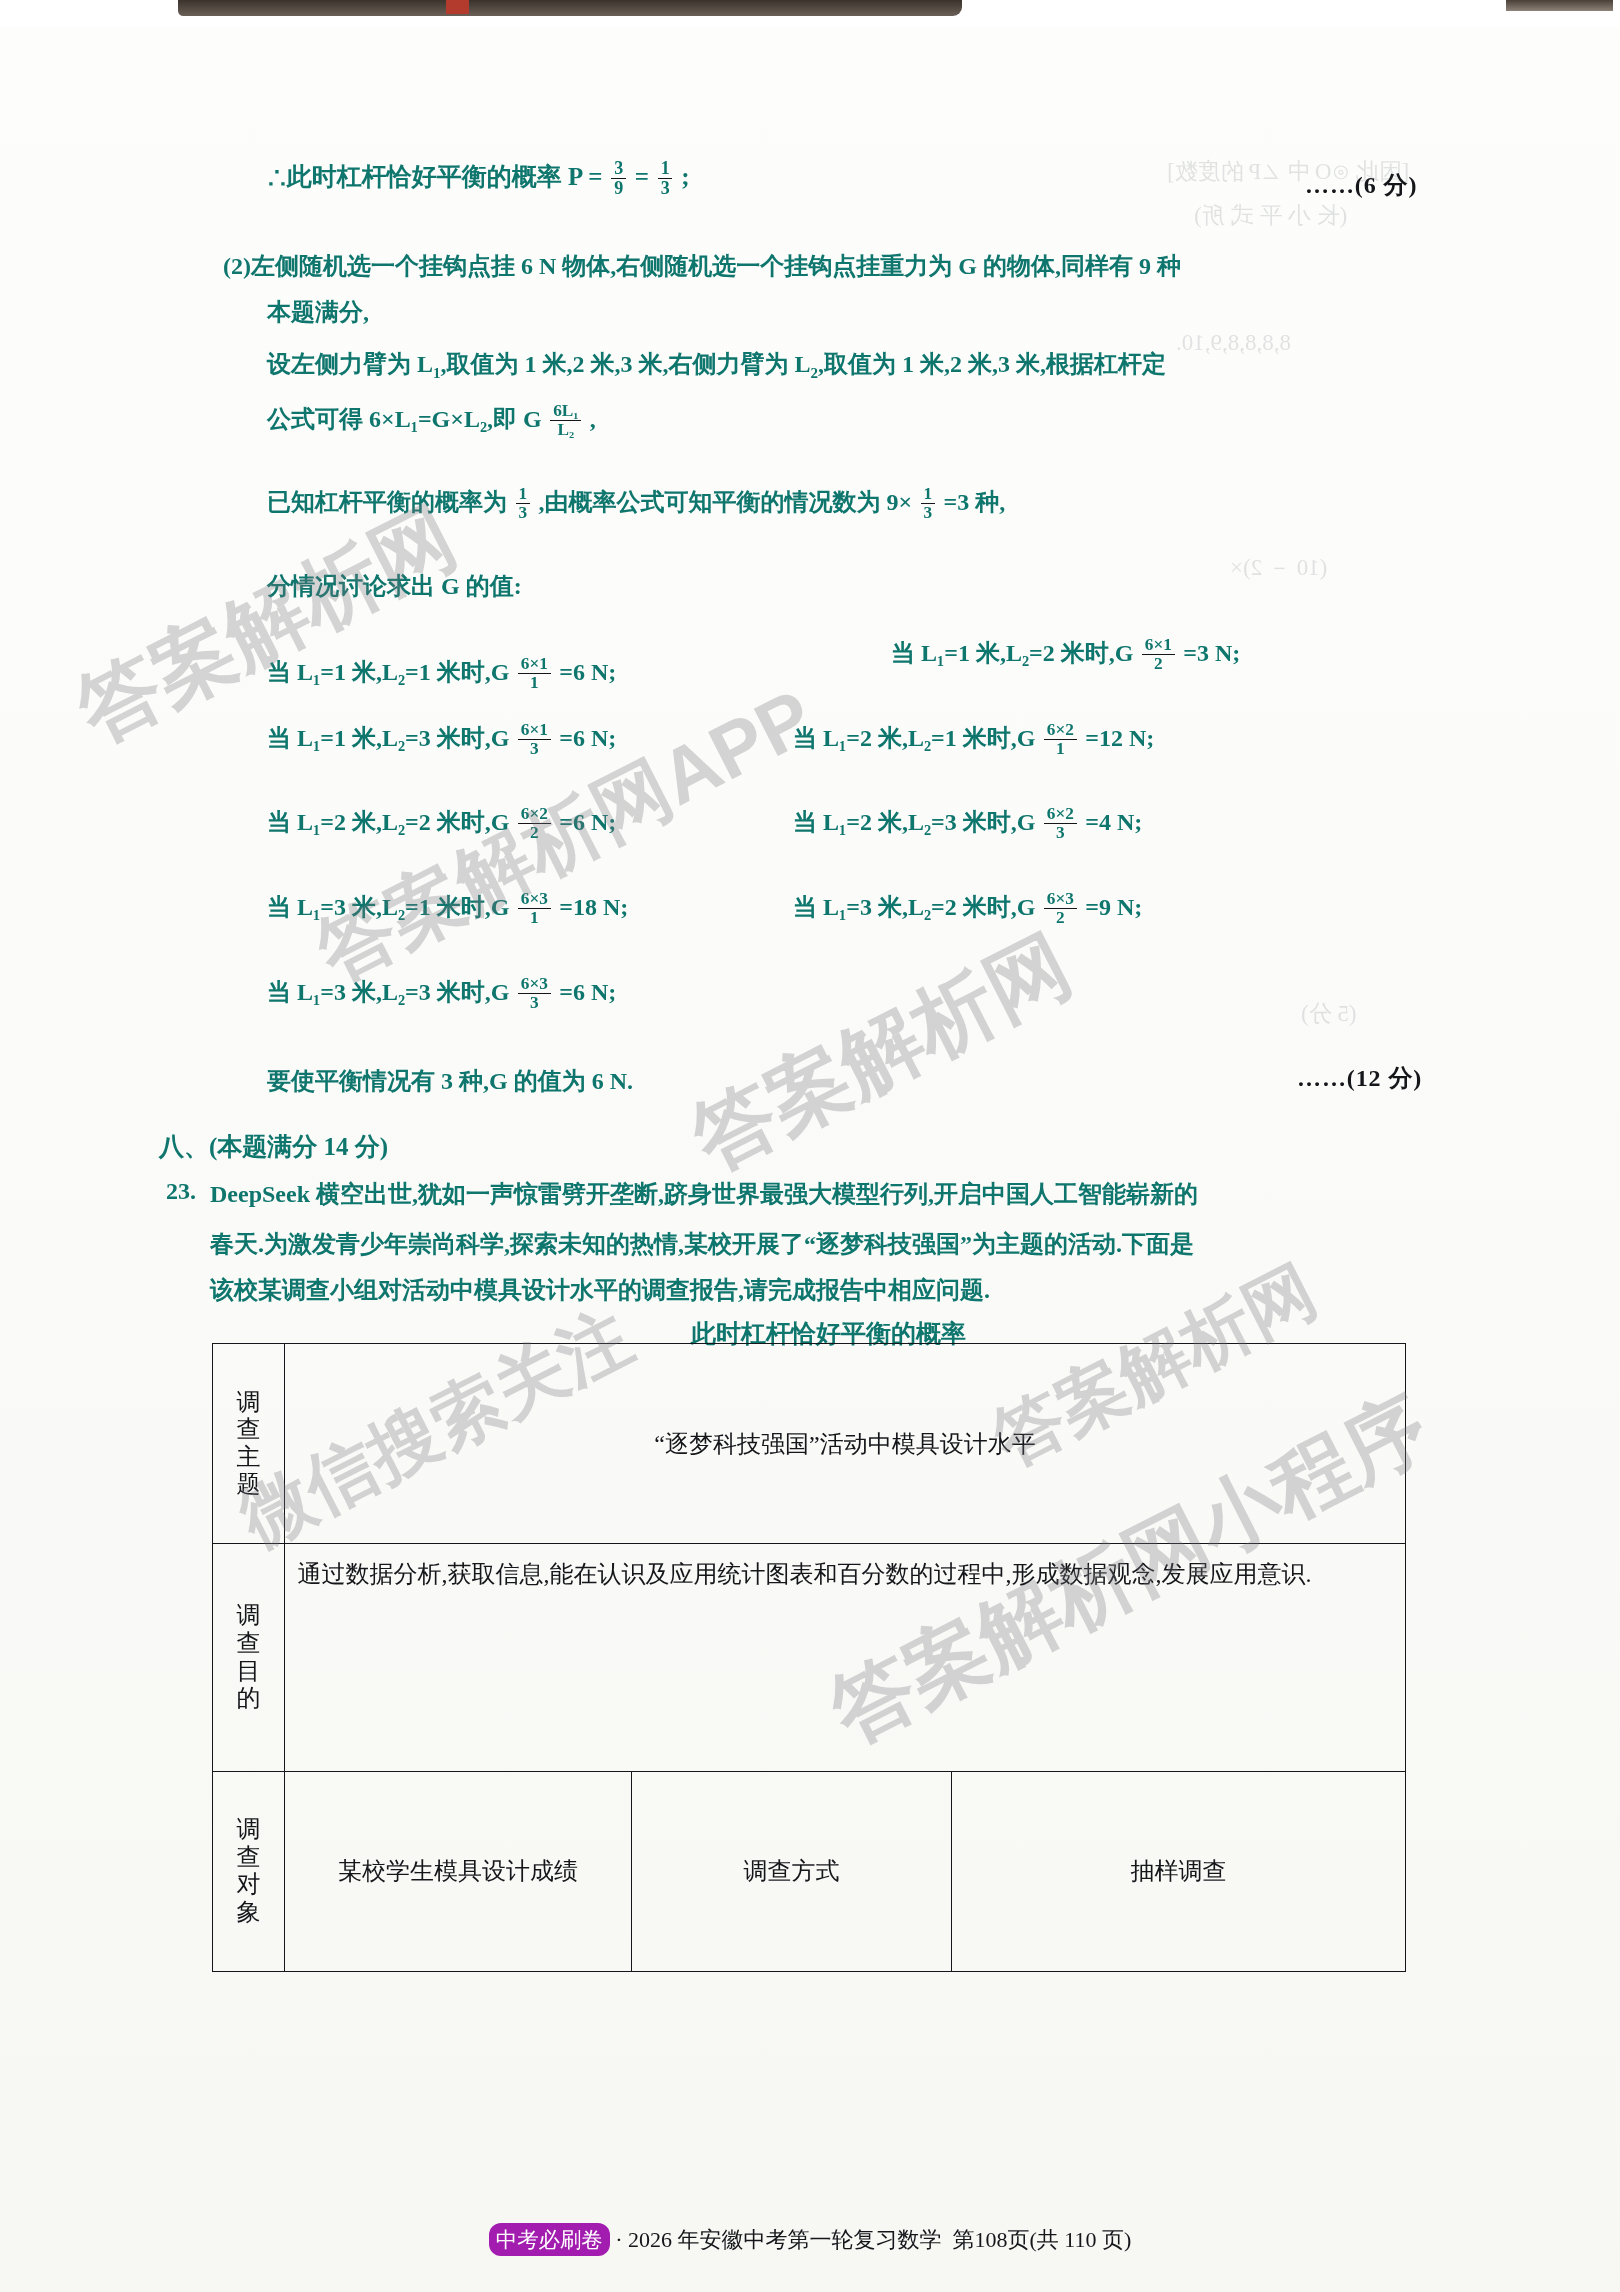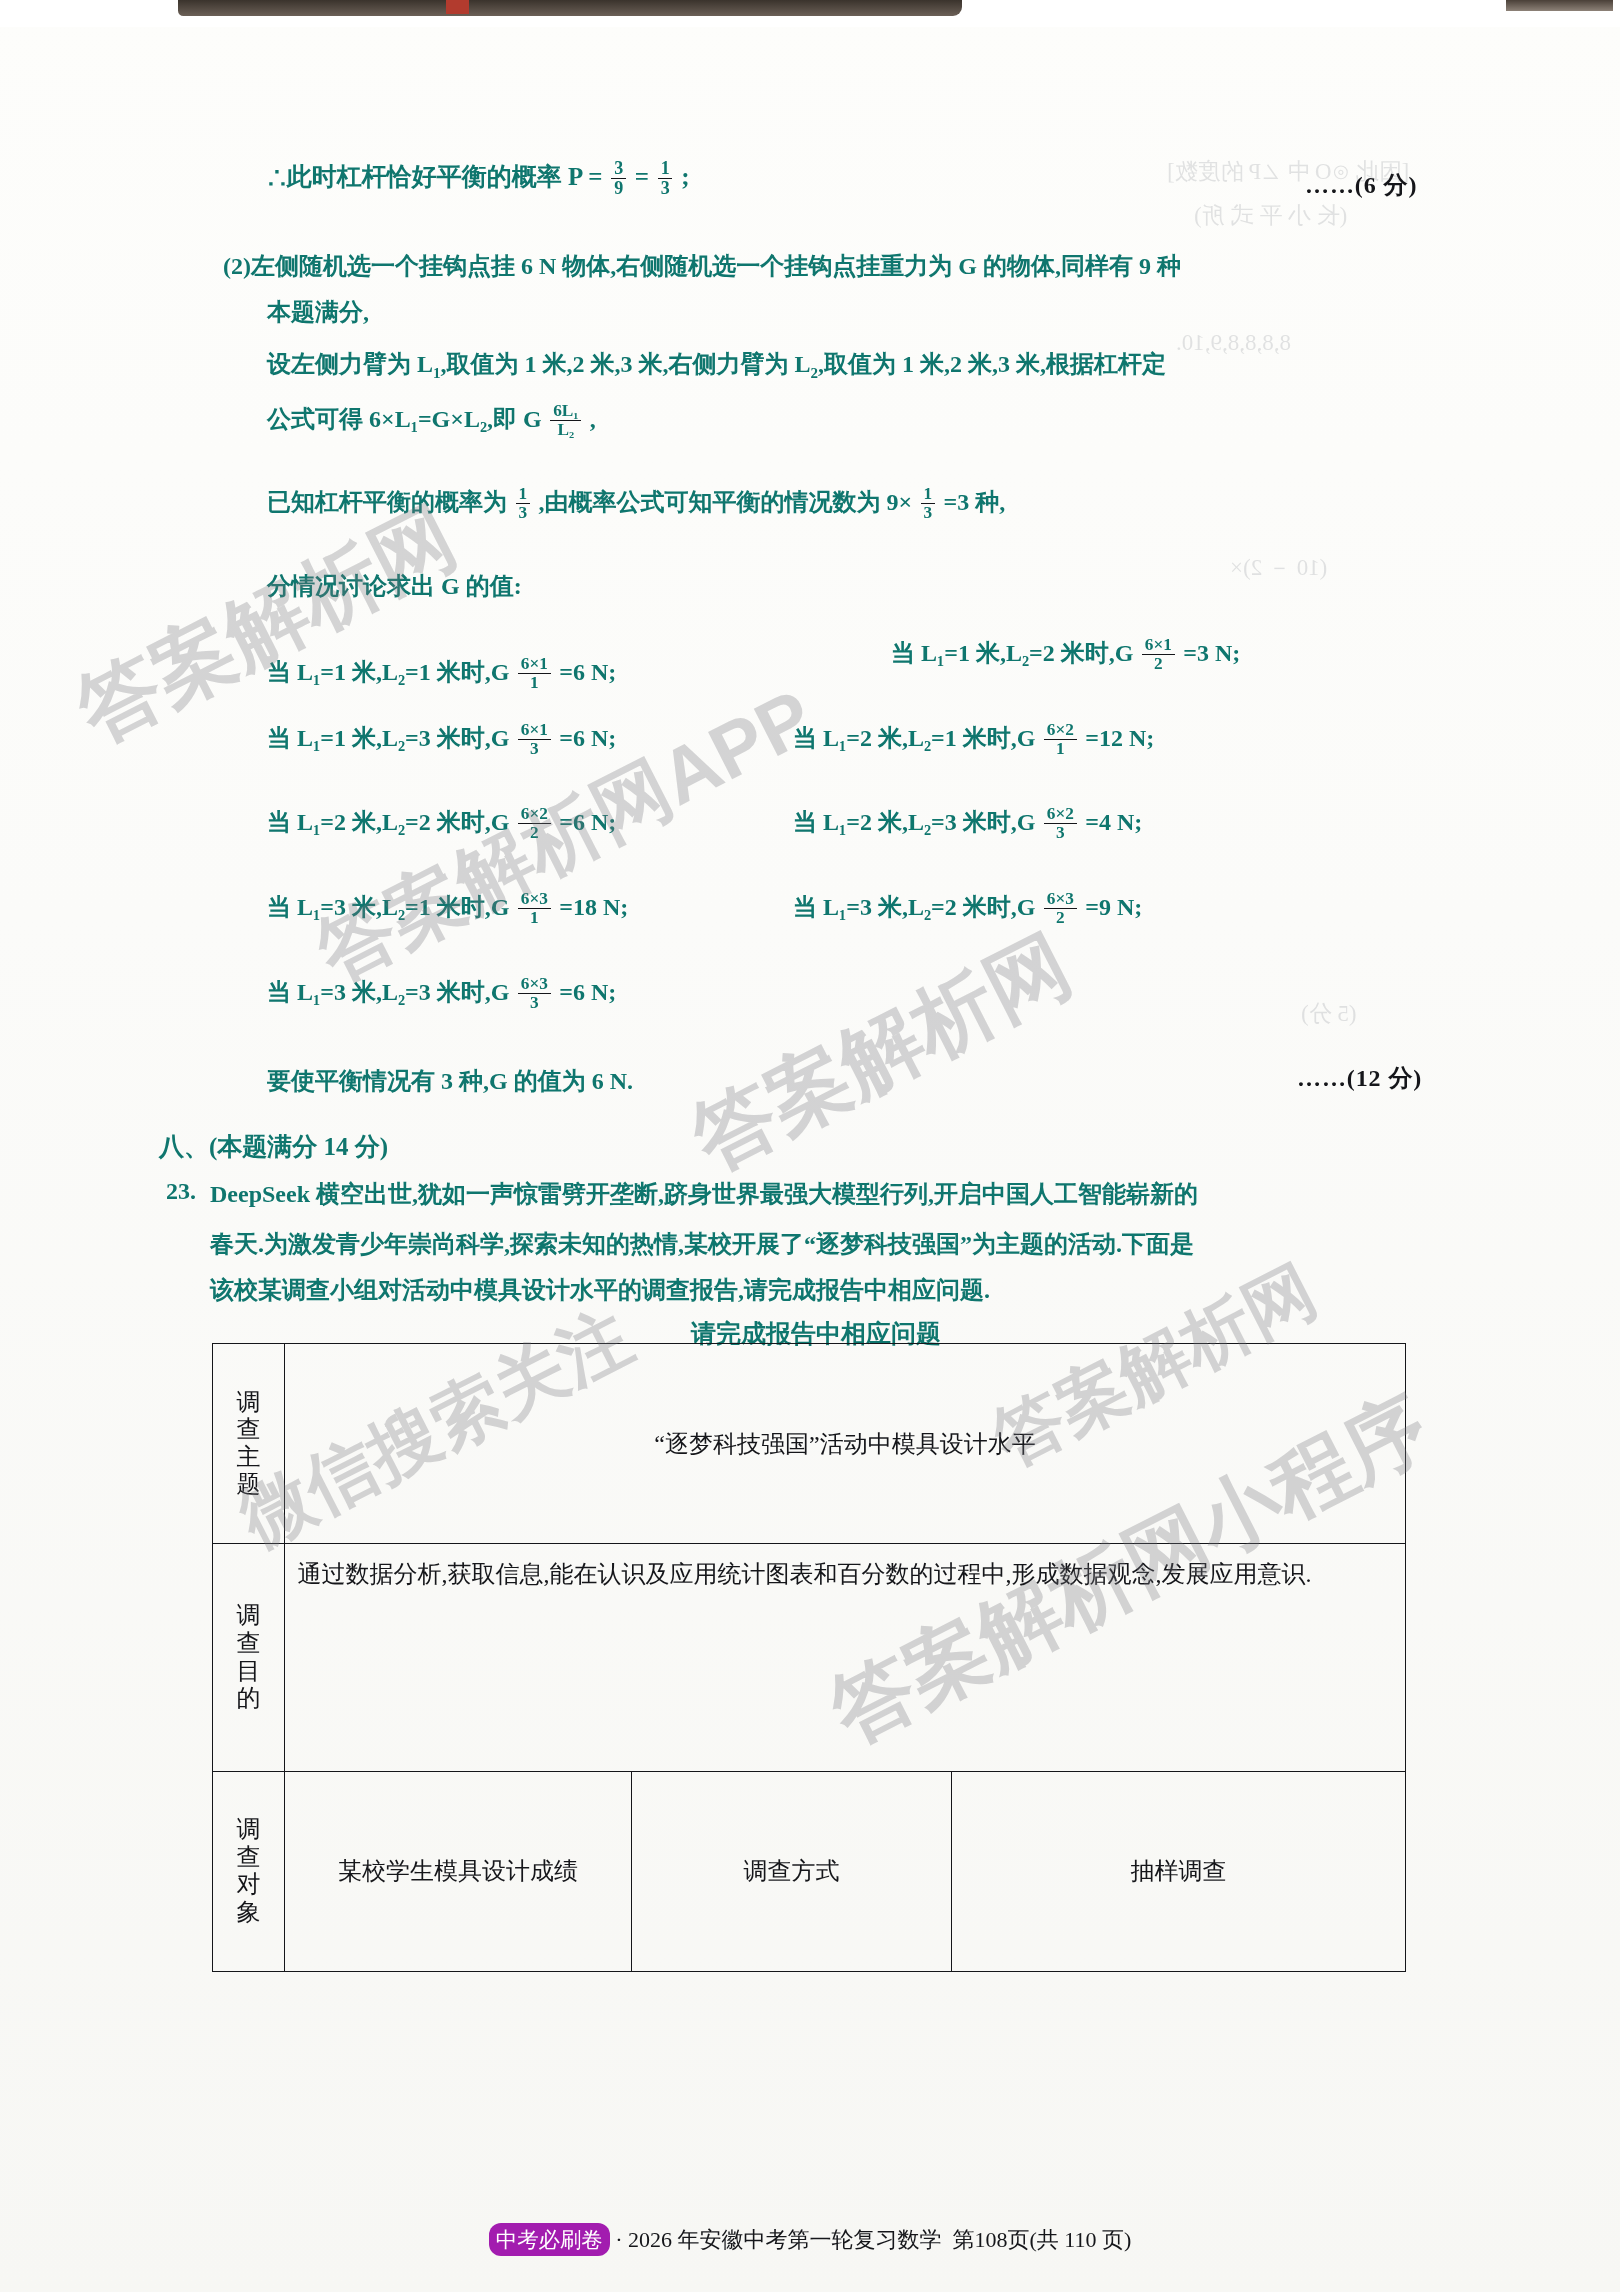--- a/index.html
+++ b/index.html
@@ -241,21 +241,21 @@
   <div class="txt fs27 b" style="left:267px;top:1065px;">要使平衡情况有 3 种,G 的值为 6 N.</div>
   <div class="score" style="left:1297px;top:1062px;">……(12 分)</div>
 
   <div class="txt fs28 b" style="left:159px;top:1130px;">八、(本题满分 14 分)</div>
 
   <div class="txt fs27" style="left:166px;top:1178px;font-weight:bold;">23.</div>
   <div class="txt fs27 b" style="left:210px;top:1228px;">春天.为激发青少年崇尚科学,探索未知的热情,某校开展了“逐梦科技强国”为主题的活动.下面是</div>
   <div class="txt fs27 b" style="left:210px;top:1178px;">DeepSeek 横空出世,犹如一声惊雷劈开垄断,跻身世界最强大模型行列,开启中国人工智能崭新的</div>
   <div class="txt fs27 b" style="left:210px;top:1274px;">该校某调查小组对活动中模具设计水平的调查报告,请完成报告中相应问题.</div>
 
-  <div class="txt fs28 b" style="left:691px;top:1317px;">请完成报告中相应问题</div>
+  <div class="txt fs28 b" style="left:691px;top:1317px;">此时杠杆恰好平衡的概率</div>
 
   <table class="rtable">
     <tbody>
         <tr>
       <td class="vlabel" rowspan="1" style="height:178px;">
         <span></span>
         <span>调</span>
             <span>查</span>
             <span>主</span>
             <span>题</span>

